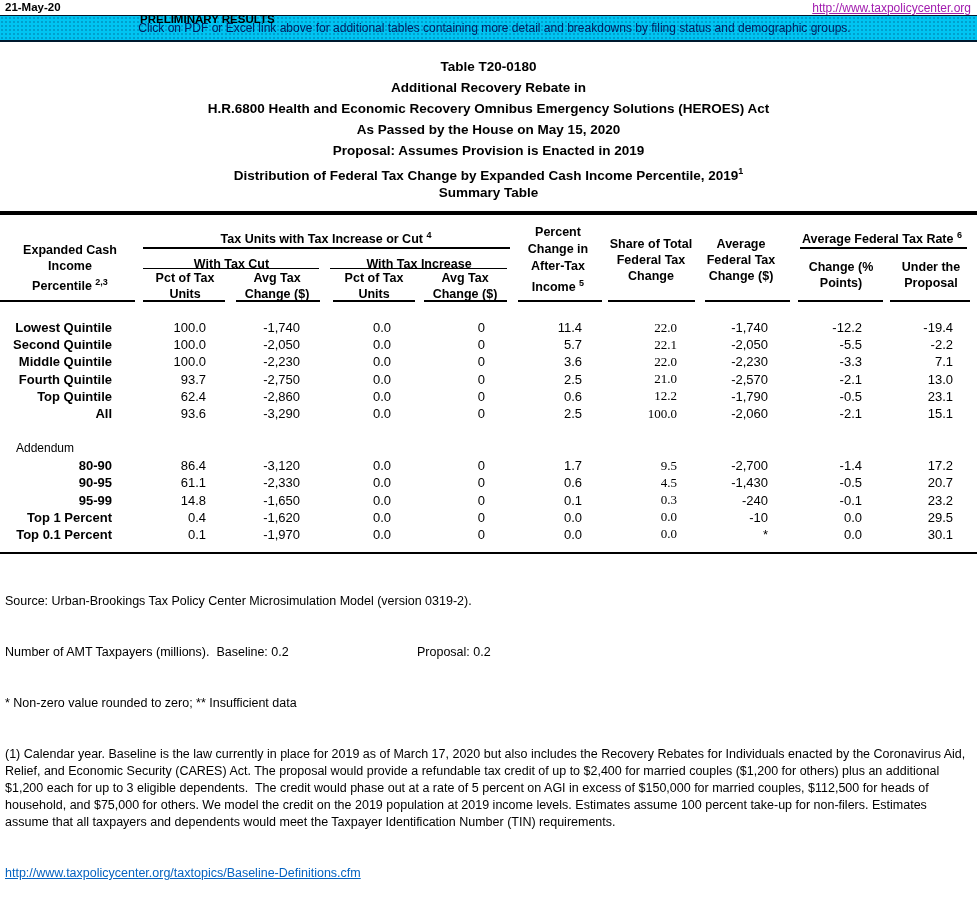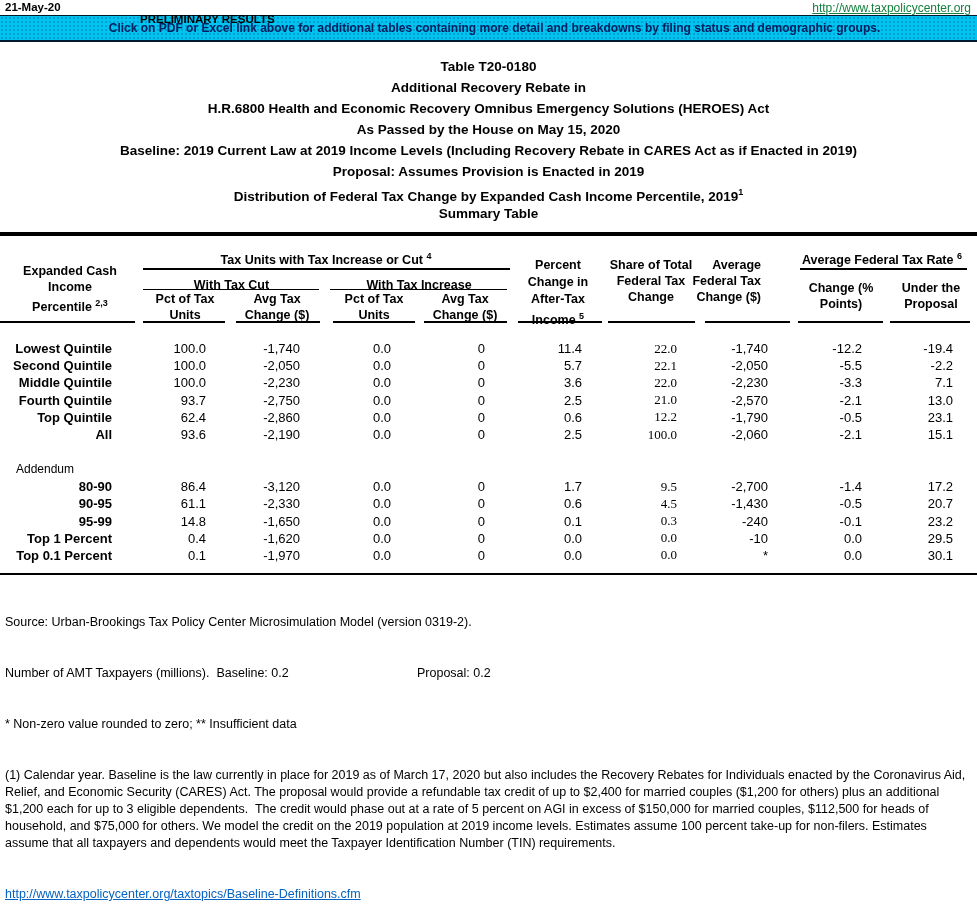--- a/index.html
+++ b/index.html
@@ -8,42 +8,42 @@
     width:977px;height:918px;
     background:#fff;
     font-family:"Liberation Sans",sans-serif;
     color:#000;
     overflow:hidden;
   }
   
   .topbar{position:relative;height:15px;font-size:11.5px;font-weight:bold;}
   .topbar .date{position:absolute;left:5px;top:1px;}
   .topbar .prelim{position:absolute;left:140px;top:13px;}
-  .topbar .toplink{position:absolute;right:6px;top:1px;font-weight:normal;font-size:12px;color:#15803d;text-decoration:underline;}
+  .topbar .toplink{position:absolute;right:6px;top:1px;font-weight:normal;font-size:12px;color:#a21caf;text-decoration:underline;}
   
   .banner{
     height:24px;
     border-top:1.5px solid #00192e;
     border-bottom:2.5px solid #00192e;
     background-color:#00c4f2;
     background-image:radial-gradient(rgba(0,90,135,.35) 1px, rgba(0,0,0,0) 1.3px);
     background-size:4px 4px;
     text-align:center;
     line-height:24px;
-    font-size:12px;font-weight:bold;color:#002060;padding-left:12px;
+    font-size:12px;font-weight:normal;color:#002060;padding-left:12px;
   }
   
   .titleblock{padding-top:14px;padding-bottom:8px;text-align:center;font-weight:bold;font-size:13.5px;}
   .titleblock .tline{height:21px;line-height:21px;}
   sup{font-size:9px;font-weight:bold;}
   
   .thead{position:relative;height:104px;border-top:4.5px solid #000;font-size:12.5px;font-weight:bold;}
   .hblock{position:absolute;text-align:center;line-height:16px;}
   .hline{position:absolute;height:1.5px;background:#000;}
-  .lh17{line-height:17px;margin-top:12px;}
+  .lh17{line-height:17px;}
   
   .tbody{padding-bottom:9px;border-bottom:2.5px solid #000;font-size:13px;}
   .trow{display:grid;grid-template-columns:135px 93px 92px 95px 93px 90px 98px 94px 92px 95px;height:17.2px;align-items:center;}
   .trow .cell{white-space:nowrap;}
   .trow .label{font-weight:bold;text-align:right;padding-right:23px;}
   .trow .num{text-align:right;}
   .trow .num:nth-child(2){padding-right:22px;}
   .trow .num:nth-child(3){padding-right:20px;}
   .trow .num:nth-child(4){padding-right:24px;}
   .trow .num:nth-child(5){padding-right:23px;}
@@ -74,21 +74,20 @@
 
   <div class="banner">
     <span>Click on PDF or Excel link above for additional tables containing more detail and breakdowns by filing status and demographic groups.</span>
   </div>
 
   <div class="titleblock">
     <div class="tline">Table T20-0180</div>
     <div class="tline">Additional Recovery Rebate in</div>
     <div class="tline">H.R.6800 Health and Economic Recovery Omnibus Emergency Solutions (HEROES) Act</div>
     <div class="tline">As Passed by the House on May 15, 2020</div>
-    <div class="tline">Baseline: 2019 Current Law at 2019 Income Levels (Including Recovery Rebate in CARES Act as if Enacted in 2019)</div>
     <div class="tline">Proposal: Assumes Provision is Enacted in 2019</div>
     <div class="tline"><span>Distribution of Federal Tax Change by Expanded Cash Income Percentile, 2019</span><sup>1</sup></div>
     <div class="tline">Summary Table</div>
   </div>
 
   <div class="thead">
     <div class="hblock" style="left:0;top:27px;width:140px;">
       <div>Expanded Cash Income</div>
       <div><span>Percentile</span> <sup>2,3</sup></div>
     </div>
@@ -126,21 +125,21 @@
       <div>After-Tax</div>
       <div><span>Income</span> <sup>5</sup></div>
     </div>
 
     <div class="hblock" style="left:604px;top:21px;width:94px;text-align:center;">
       <div>Share of Total</div>
       <div>Federal Tax</div>
       <div>Change</div>
     </div>
 
-    <div class="hblock" style="left:669px;top:21px;width:92px;text-align:right;">
+    <div class="hblock" style="left:695px;top:21px;width:92px;">
       <div>Average</div>
       <div>Federal Tax</div>
       <div>Change ($)</div>
     </div>
 
     <div class="hblock" style="left:790px;top:12px;width:184px;">
       <span>Average Federal Tax Rate</span> <sup>6</sup>
     </div>
     <div class="hline" style="left:800px;top:32px;width:167px;"></div>
 
@@ -223,21 +222,21 @@
           <div class="cell num">0</div>
           <div class="cell num">0.6</div>
           <div class="cell num">12.2</div>
           <div class="cell num">-1,790</div>
           <div class="cell num">-0.5</div>
           <div class="cell num">23.1</div>
         </div>
         <div class="trow">
           <div class="cell label">All</div>
           <div class="cell num">93.6</div>
-          <div class="cell num">-2,190</div>
+          <div class="cell num">-3,290</div>
           <div class="cell num">0.0</div>
           <div class="cell num">0</div>
           <div class="cell num">2.5</div>
           <div class="cell num">100.0</div>
           <div class="cell num">-2,060</div>
           <div class="cell num">-2.1</div>
           <div class="cell num">15.1</div>
         </div>
       </div>
     <div class="spacer"></div>

